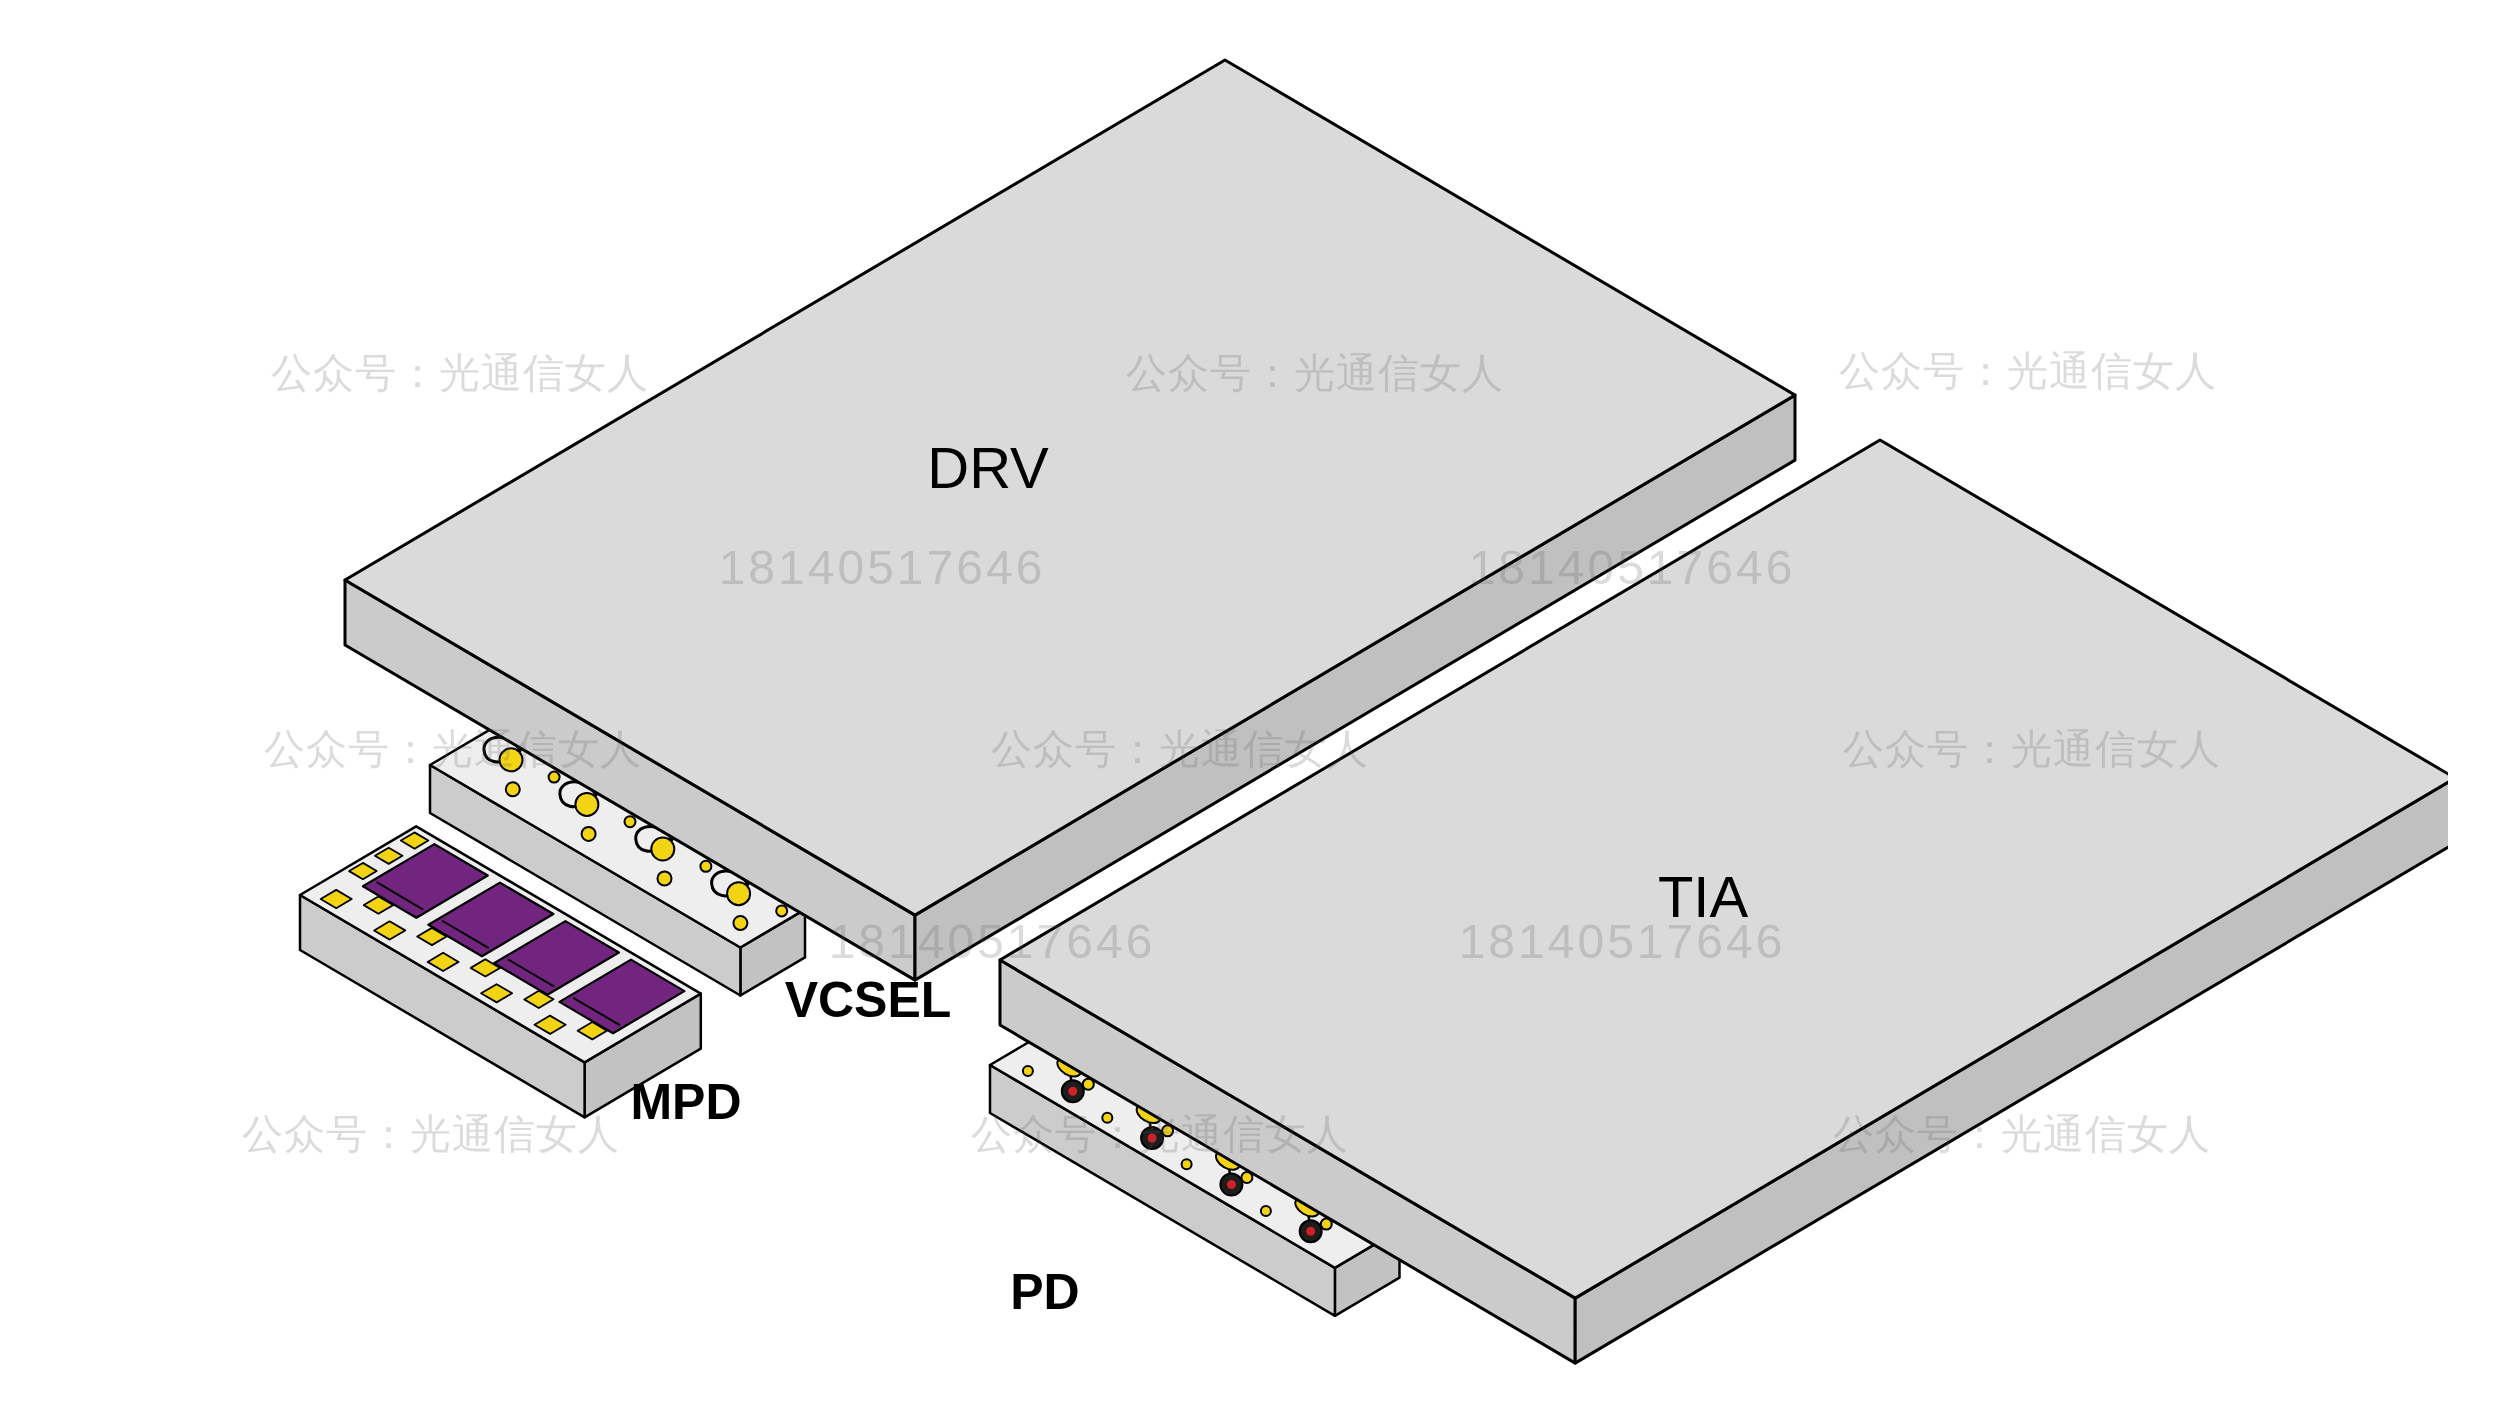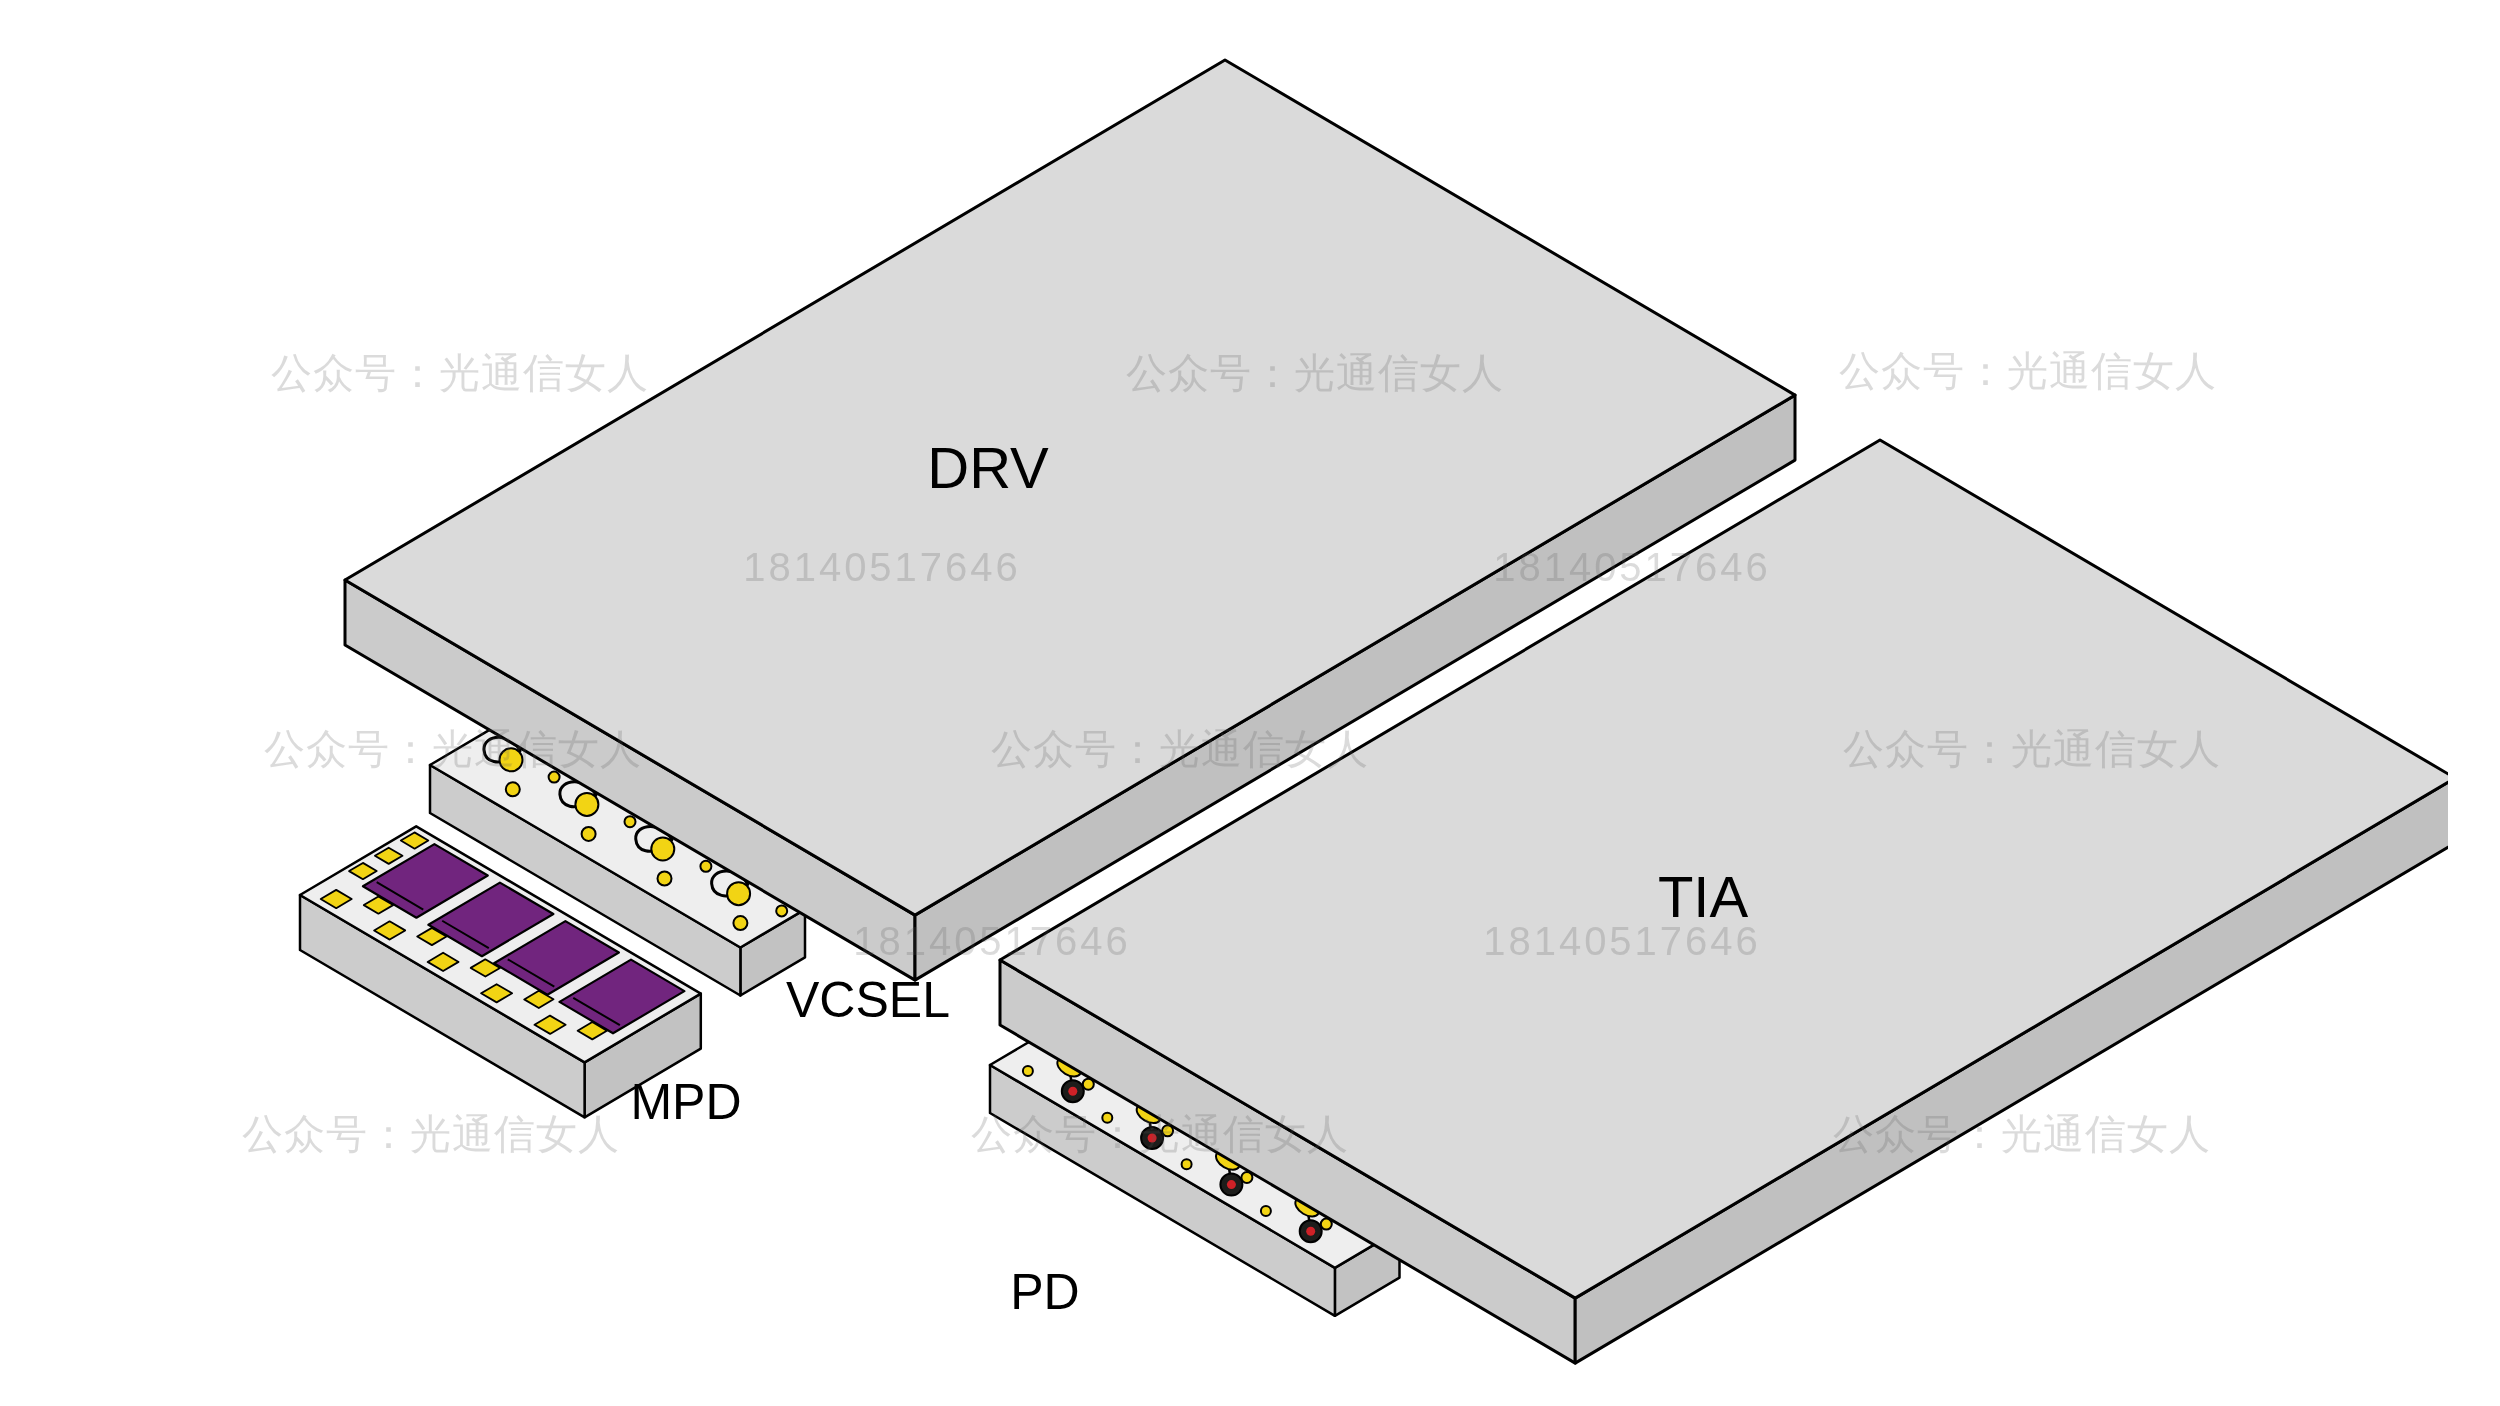--- a/index.html
+++ b/index.html
@@ -14,30 +14,30 @@
   .wm{
     position:absolute;
     transform:translate(-50%,-50%);
     white-space:nowrap;
     font-size:41px;
     letter-spacing:1px;
     color:var(--wm,#d0d0d0);
     pointer-events:none;
     z-index:5;
   }
-  .wm-num{font-size:40px;letter-spacing:3px;}
+  .wm-num{font-size:48px;letter-spacing:3px;}
   .chip-label{
     position:absolute;
     transform:translate(-50%,-50%);
     color:var(--label,#000);
     white-space:nowrap;
     z-index:4;
   }
   .lbl-lg{font-size:58px;text-align:right;}
-  .lbl-md{font-size:50px;}
+  .lbl-md{font-size:50px;font-weight:bold;}
 </style>
 </head>
 <body>
 
 <div class="stage" style="background: rgb(255, 255, 255);">
 
   <svg id="scene" viewBox="0 0 2500 1406">
       <g>
         <polygon points="584.6,1062.3 700.8,993.6 700.8,1048.6 584.6,1117.3" fill="#c2c2c2" stroke="#000000" stroke-width="2.5" stroke-linejoin="round"></polygon>
         <polygon points="300.0,895.0 584.6,1062.3 584.6,1117.3 300.0,950.0" fill="#cccccc" stroke="#000000" stroke-width="2.5" stroke-linejoin="round"></polygon>

